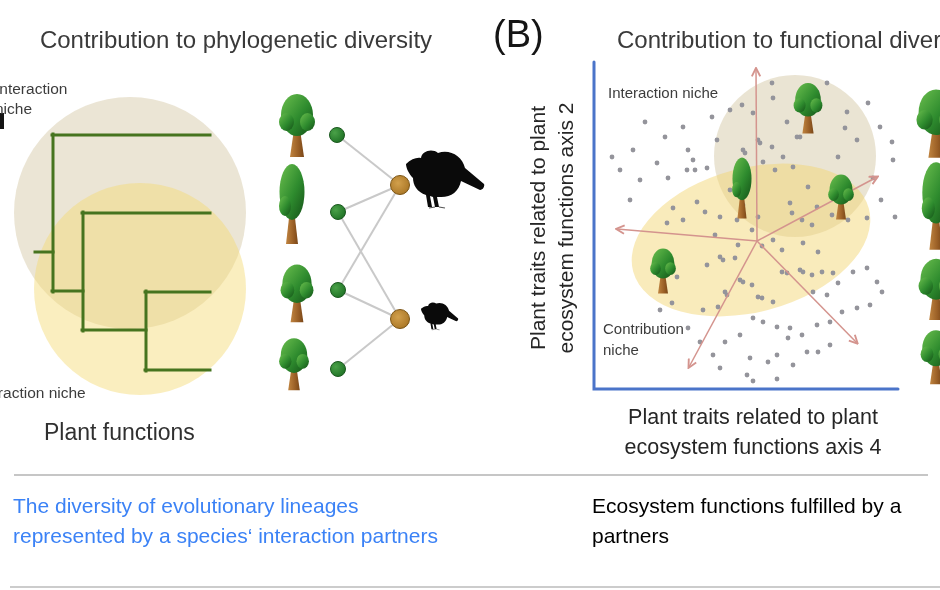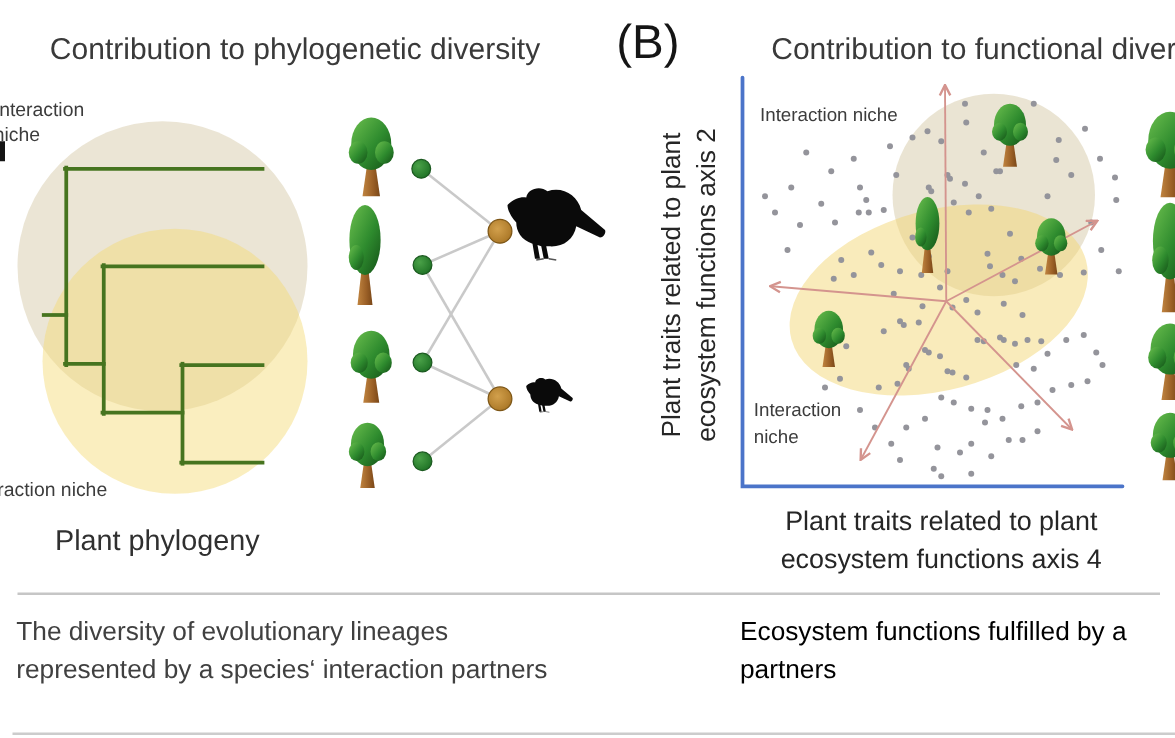--- a/index.html
+++ b/index.html
@@ -22,21 +22,21 @@
   #label-b{left:493px;top:13px;font-size:38px;color:#151515;}
   #title-b{left:617px;top:26px;font-size:24px;color:#3a3a3a;white-space:nowrap;}
   #niche-top-a{left:-5px;top:79px;font-size:15.5px;line-height:20px;}
   #niche-bottom-a{left:-28px;top:384px;font-size:15.5px;white-space:nowrap;}
   #plant-phylogeny{left:44px;top:419px;font-size:23px;color:#303030;}
   #y-label-b{left:387px;top:200px;width:330px;height:56px;transform:rotate(-90deg);
              text-align:center;font-size:21px;line-height:28px;color:#262626;}
   #x-label-b{left:593px;top:402px;width:320px;text-align:center;font-size:21.5px;line-height:30px;color:#262626;}
   #niche-top-b{left:608px;top:84px;font-size:15px;}
   #niche-bottom-b{left:603px;top:318px;font-size:15px;line-height:21px;}
-  #desc-a{left:13px;top:491px;font-size:21px;line-height:30px;color:#404040;}
+  #desc-a{left:13px;top:491px;font-size:21px;line-height:30px;color:#3b82f6;}
   #desc-b{left:592px;top:491px;font-size:21px;line-height:30px;color:#000000;white-space:pre;}
   #divider{left:14px;top:474px;width:914px;height:0;border-top:2px solid #c6c6c6;}
   #bottom-line{left:10px;top:586px;width:930px;height:0;border-top:2px solid #cccccc;}
 </style>
 </head>
 <body>
 
 <div class="circle" id="circleA-top"></div>
 <div class="circle" id="circleA-bottom"></div>
 <div class="circle" id="ellipseB-top"></div>
@@ -279,28 +279,28 @@
   <use href="#tree-round" x="916" y="326" width="40" height="60"></use>
 </svg>
 
 <div class="txt" id="title-a">Contribution to phylogenetic diversity</div>
 <div class="txt" id="label-b">(B)</div>
 <div class="txt" id="title-b">Contribution to functional diversity</div>
 
 <div class="txt" id="niche-top-a">Interaction
 niche</div>
 <div class="txt" id="niche-bottom-a">Interaction niche</div>
-<div class="txt" id="plant-phylogeny">Plant phylogeny</div>
+<div class="txt" id="plant-phylogeny">Plant functions</div>
 
 <div class="txt" id="y-label-b">Plant traits related to plant
 ecosystem functions axis 2</div>
 <div class="txt" id="x-label-b">Plant traits related to plant
 ecosystem functions axis 4</div>
 <div class="txt" id="niche-top-b">Interaction niche</div>
-<div class="txt" id="niche-bottom-b">Interaction
+<div class="txt" id="niche-bottom-b">Contribution
  niche</div>
 
 <div class="abs" id="divider"></div>
 <div class="txt" id="desc-a">The diversity of evolutionary lineages
 represented by a species‘ interaction partners</div>
 <div class="txt" id="desc-b">Ecosystem functions fulfilled by a
 partners</div>
 <div class="abs" id="bottom-line"></div>
 
 </body></html>

